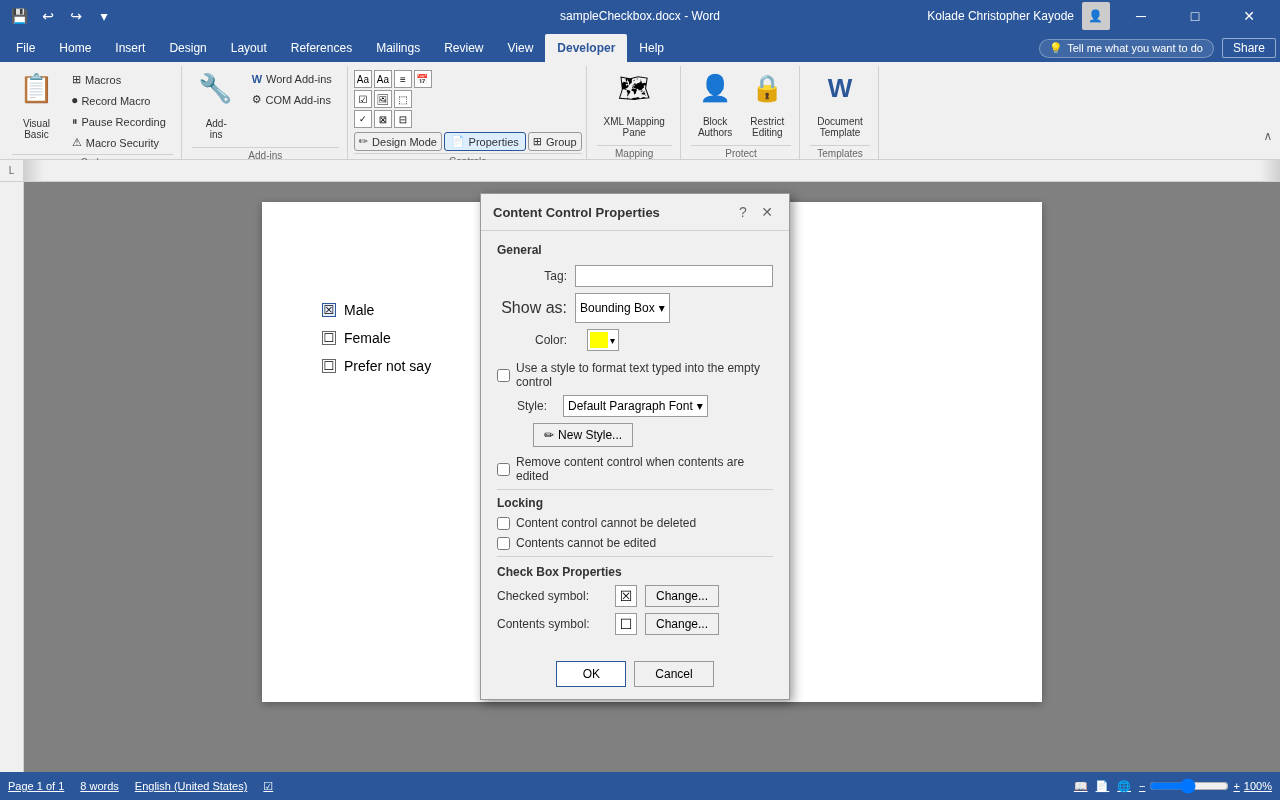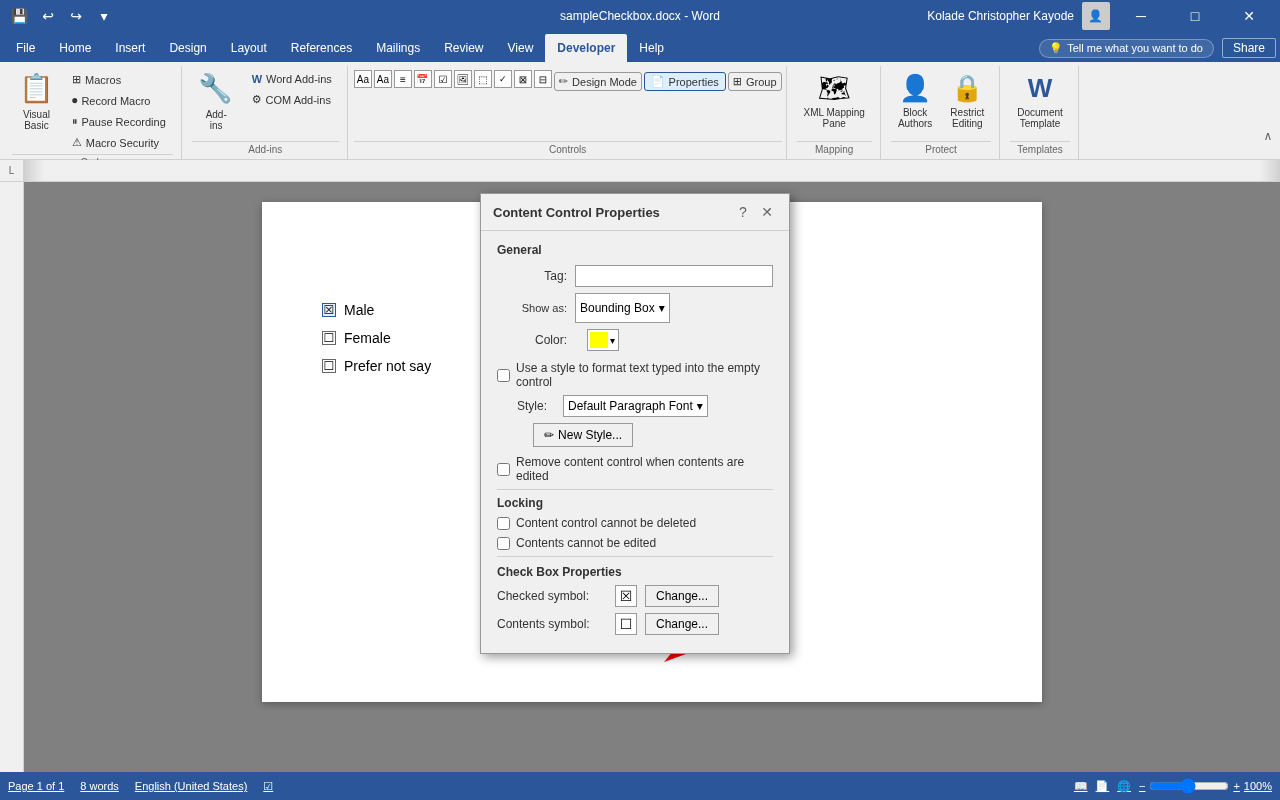--- a/index.html
+++ b/index.html
@@ -80,21 +80,21 @@
       display: flex;
       flex-direction: column;
       align-items: center;
       padding: 4px 6px;
       cursor: pointer;
       border-radius: 3px;
       min-width: 40px;
       border: 1px solid transparent;
     }
     .ribbon-btn .icon { font-size: 24px; line-height: 1; }
-    .ribbon-btn .label { font-size: 10px; text-align: center; margin-top: 6px; color: #333; }
+    .ribbon-btn .label { font-size: 10px; text-align: center; margin-top: 15px; color: #333; }
     .ribbon-btn-small {
       display: flex;
       align-items: center;
       gap: 4px;
       padding: 2px 6px;
       cursor: pointer;
       border-radius: 3px;
       border: 1px solid transparent;
       font-size: 11px;
       color: #333;
@@ -172,21 +172,21 @@
     }
     .dialog-title { font-size: 13px; font-weight: 600; color: #333; }
     .dialog-controls { display: flex; gap: 4px; }
     .dialog-btn-icon { width: 20px; height: 20px; display: flex; align-items: center; justify-content: center; cursor: pointer; font-size: 14px; color: #666; }
     .dialog-content { padding: 12px 16px; }
     .section-header { font-size: 12px; font-weight: 600; color: #333; margin-bottom: 8px; }
     .form-row { display: flex; align-items: center; margin-bottom: 6px; gap: 8px; }
     .form-label { font-size: 12px; color: #333; width: 70px; text-align: right; flex-shrink: 0; }
     .form-input { height: 22px; border: 1px solid #999; background: white; font-size: 12px; padding: 0 4px; flex: 1; }
     .show-as-row { display: flex; align-items: center; margin-bottom: 6px; gap: 8px; }
-    .show-as-label { font-size: 11px; color: #333; width: 70px; text-align: right; flex-shrink: 0; }
+    .show-as-label { font-size: 16px; color: #333; width: 70px; text-align: right; flex-shrink: 0; }
     .show-as-select { height: 30px; border: 1px solid #999; background: white; font-size: 12px; padding: 0 4px; display: flex; align-items: center; gap: 4px; cursor: pointer; }
     .color-row { display: flex; align-items: center; margin-bottom: 10px; gap: 20px; }
     .color-label { font-size: 12px; color: #333; width: 70px; text-align: right; flex-shrink: 0; }
     .color-btn { width: 32px; height: 22px; border: 1px solid #999; background: white; cursor: pointer; display: flex; align-items: center; gap: 2px; padding: 2px; }
     .color-swatch { width: 18px; height: 16px; background: #ffff00; }
     .color-dropdown { font-size: 10px; }
     .checkbox-row { display: flex; align-items: center; gap: 6px; margin-bottom: 6px; }
     .checkbox-row input[type=checkbox] { width: 13px; height: 13px; }
     .checkbox-row label { font-size: 12px; color: #333; }
     .style-row { display: flex; align-items: center; gap: 6px; margin-bottom: 6px; padding-left: 20px; }
@@ -333,21 +333,21 @@
         <div class="ribbon-btn-small">
           <span>⚙</span>
           <span>COM Add-ins</span>
         </div>
       </div>
     </div>
     <div class="ribbon-group-label">Add-ins</div>
   </div>
 
   <div class="ribbon-group" style="padding:0 4px;">
-    <div class="ribbon-group-content" style="flex-direction:row;gap:2px;">
+    <div class="ribbon-group-content" style="flex-direction:column;gap:2px;">
       <div style="display:flex;gap:2px;">
         <div style="width:18px;height:18px;border:1px solid #999;background:white;display:flex;align-items:center;justify-content:center;font-size:10px;cursor:pointer;">Aa</div>
         <div style="width:18px;height:18px;border:1px solid #999;background:white;display:flex;align-items:center;justify-content:center;font-size:10px;cursor:pointer;">Aa</div>
         <div style="width:18px;height:18px;border:1px solid #999;background:white;display:flex;align-items:center;justify-content:center;font-size:10px;cursor:pointer;">≡</div>
         <div style="width:18px;height:18px;border:1px solid #999;background:white;display:flex;align-items:center;justify-content:center;font-size:10px;cursor:pointer;">📅</div>
       </div>
       <div style="display:flex;gap:2px;">
         <div style="width:18px;height:18px;border:1px solid #999;background:white;display:flex;align-items:center;justify-content:center;font-size:10px;cursor:pointer;">☑</div>
         <div style="width:18px;height:18px;border:1px solid #999;background:white;display:flex;align-items:center;justify-content:center;font-size:10px;cursor:pointer;">🖼</div>
         <div style="width:18px;height:18px;border:1px solid #999;background:white;display:flex;align-items:center;justify-content:center;font-size:10px;cursor:pointer;">⬚</div>
@@ -533,20 +533,24 @@
         <span class="symbol-label">Contents symbol:</span>
         <div class="symbol-box">
           <span>☐</span>
         </div>
         <button class="change-btn">
           <span>Change...</span>
         </button>
       </div>
     </div>
 
+    <div class="dialog-footer">
+      <button class="footer-btn primary">OK</button>
+      <button class="footer-btn">Cancel</button>
+    </div>
   </div>
 </div>
 
 <div class="status-bar">
   <div class="status-left">
     <span>Page 1 of 1</span>
     <span>8 words</span>
     <span>English (United States)</span>
     <span>☑</span>
   </div>

